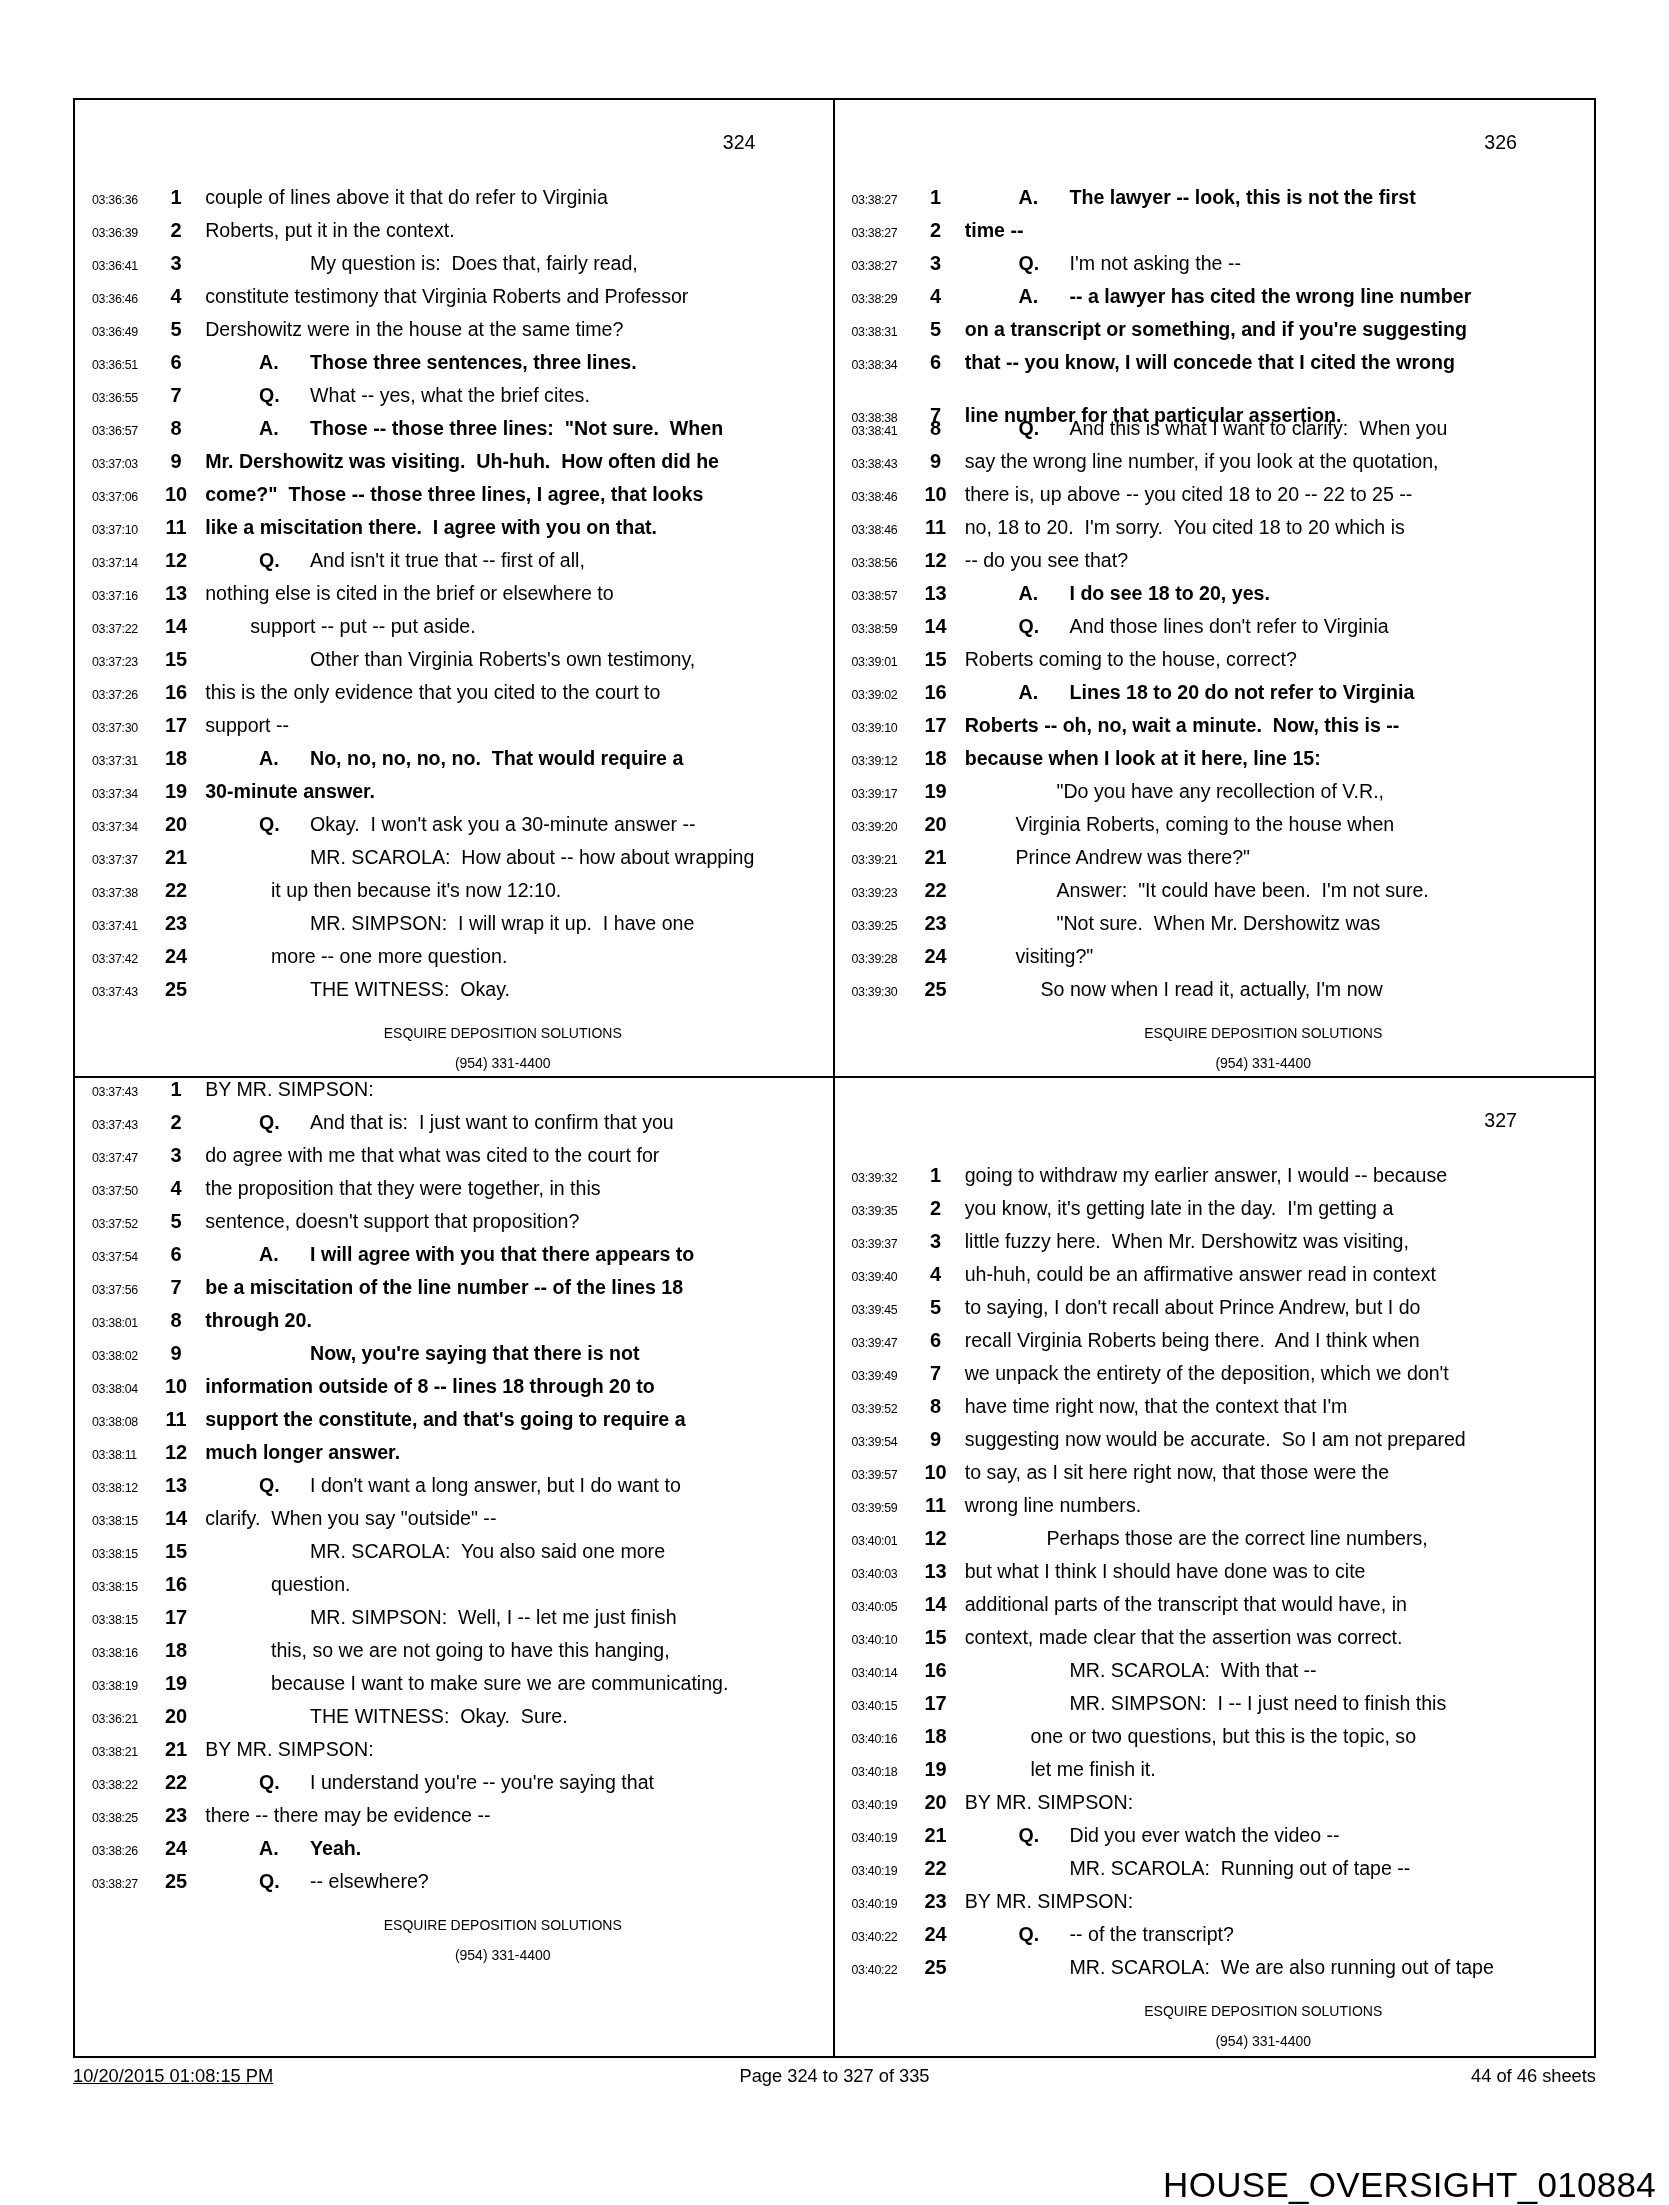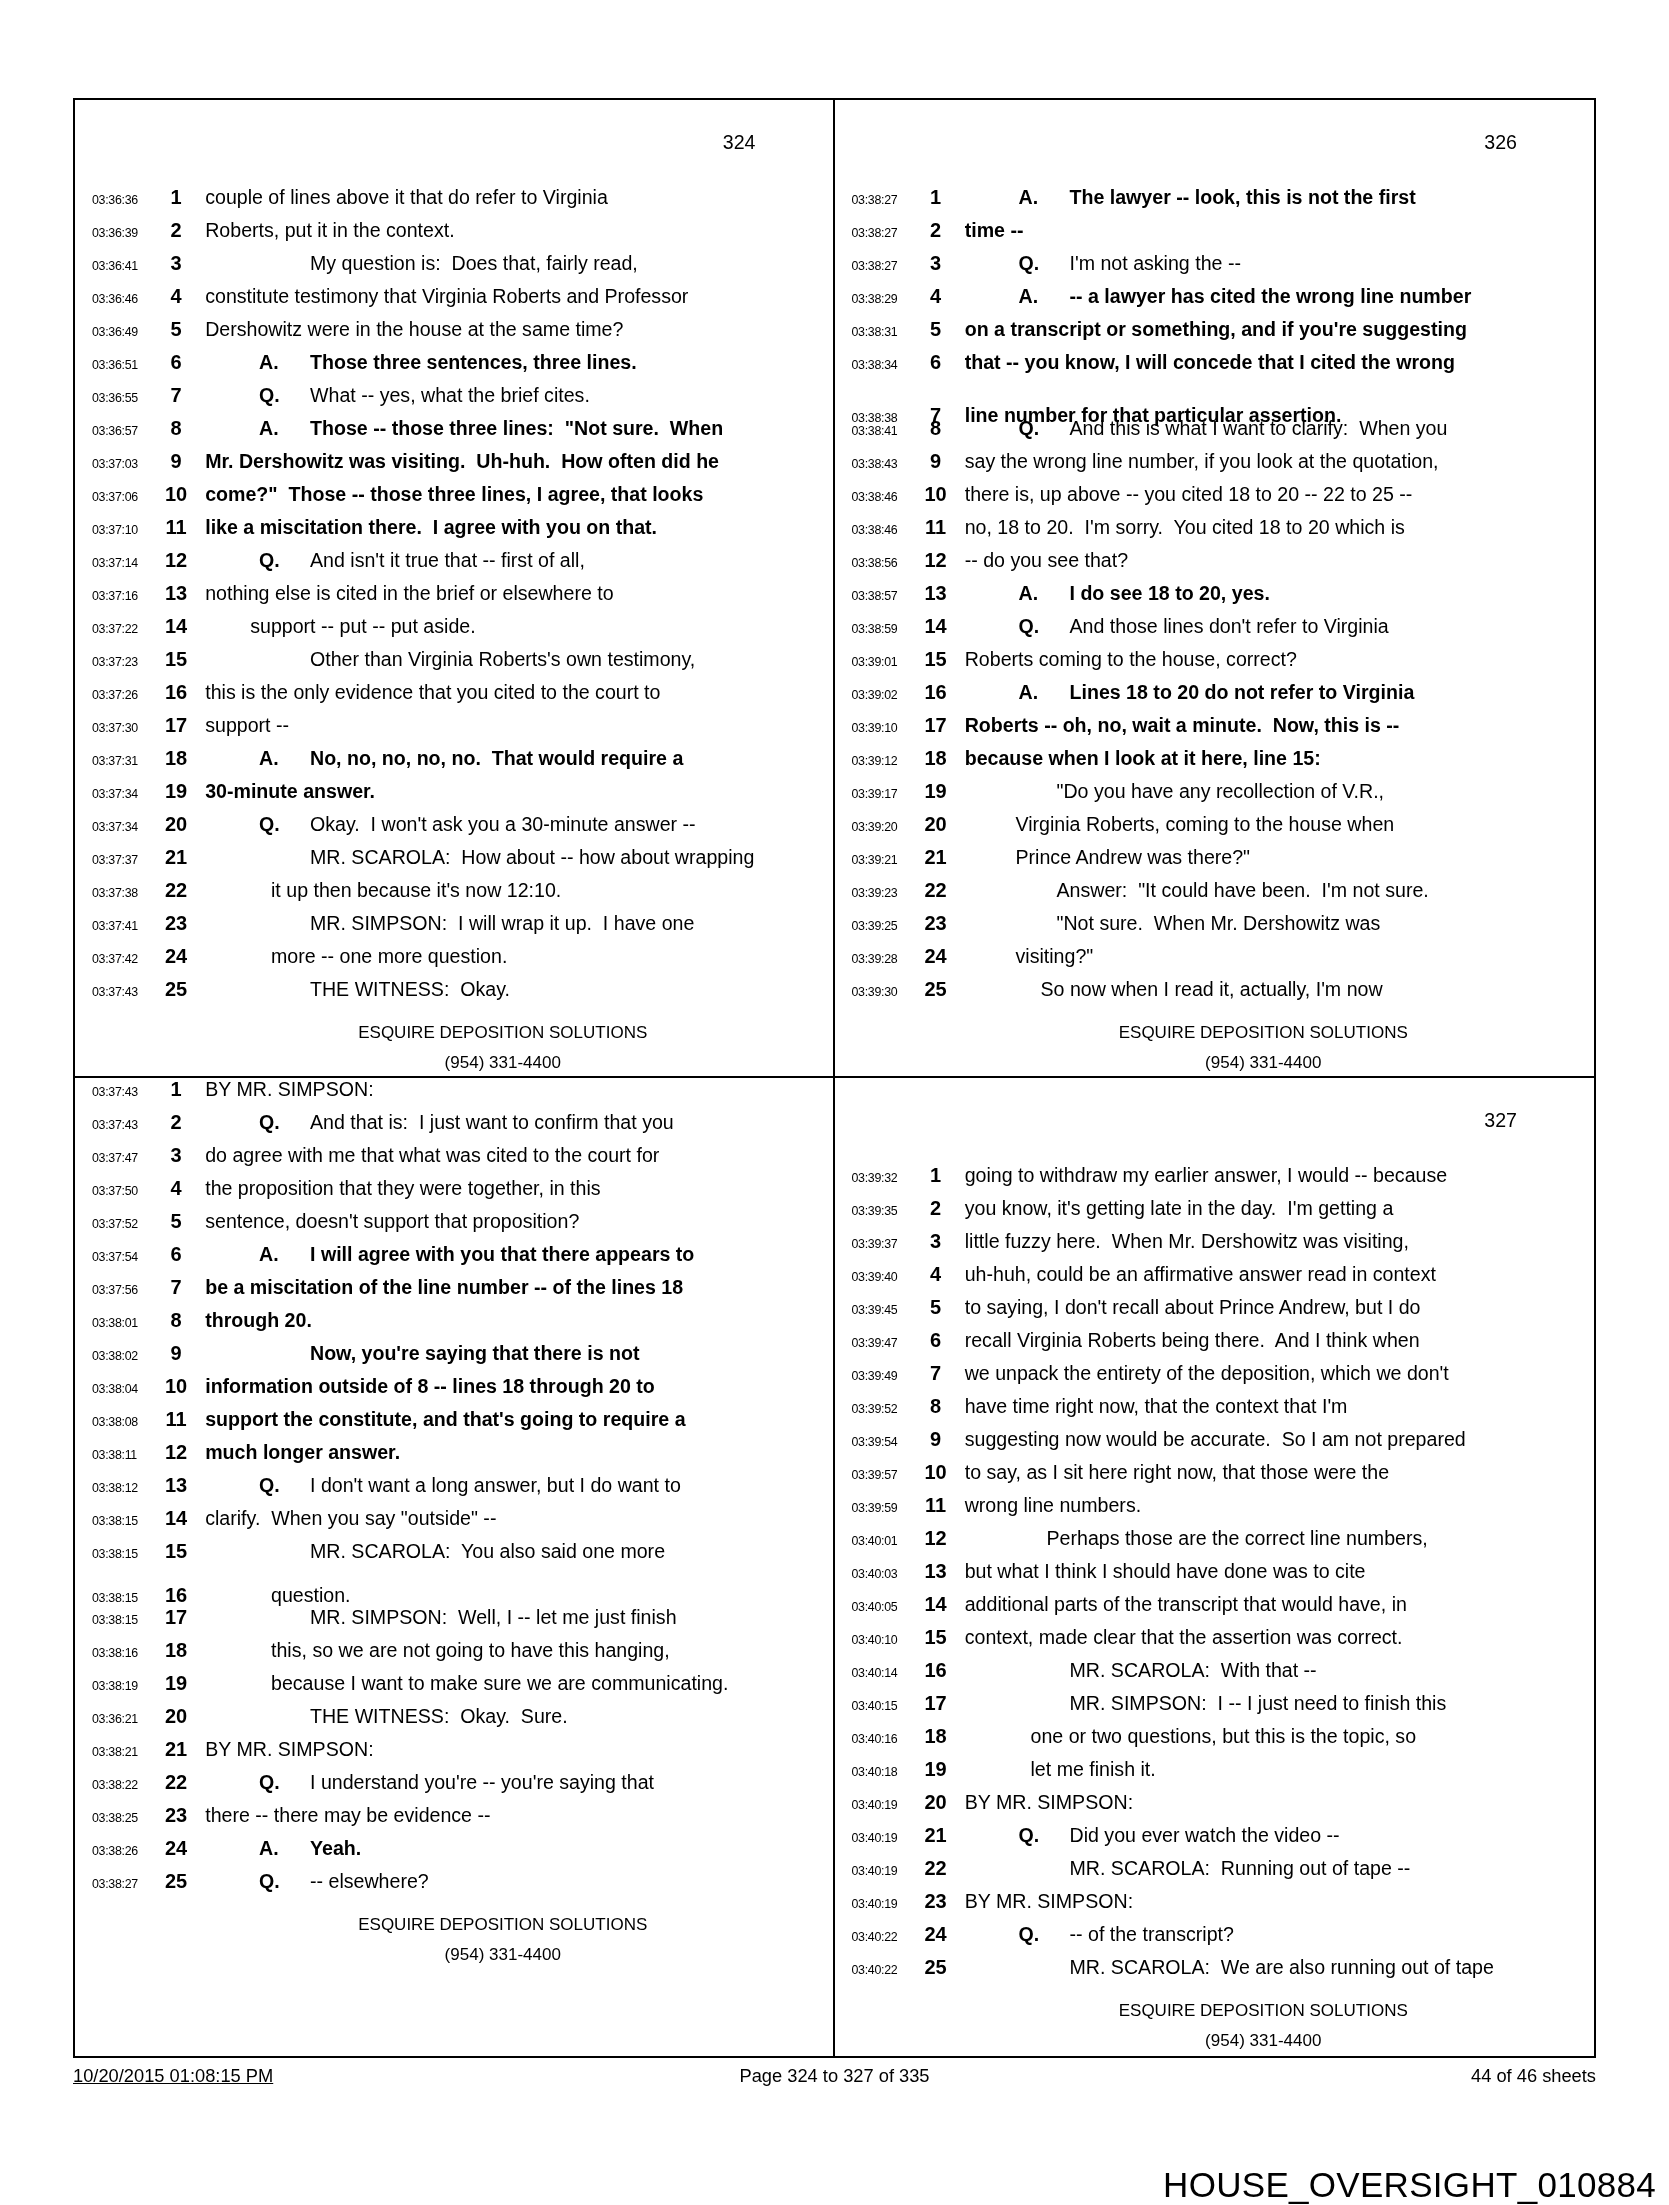--- a/index.html
+++ b/index.html
@@ -14,21 +14,21 @@
   .quad.bR{border-right:2px solid #000;}
   .quad.bB{border-bottom:2px solid #000;}
   .qhead{height:86px;box-sizing:border-box;padding:31px 77px 0 0;text-align:right;
          font-size:19.6px;font-weight:400;}
   .row{display:flex;align-items:baseline;height:33px;}
   .ts{flex:none;width:60px;padding-left:17px;font-size:12.4px;letter-spacing:-0.3px;}
   .num{flex:none;width:48px;font-size:20px;font-weight:bold;text-align:center;}
   .txt{flex:1;font-size:19.6px;white-space:pre;overflow:hidden;}
   .txt.b{font-weight:bold;}
   .pfx{display:inline-block;width:51px;font-weight:bold;}
-  .qfoot{margin-top:6.5px;padding-left:98px;text-align:center;font-size:17px;}
+  .qfoot{margin-top:6.5px;padding-left:98px;text-align:center;font-size:14px;}
   .qfoot div{line-height:30px;}
   #sheet-footer{
     position:absolute;left:73px;top:2065px;width:1523px;display:flex;font-size:18.3px;
   }
   #sheet-footer .fl{flex:1.2;text-align:left;text-decoration:underline;}
   #sheet-footer .fc{flex:1;text-align:center;}
   #sheet-footer .fr{flex:1.2;text-align:right;}
   #bates-stamp{
     position:absolute;right:13px;top:2165px;font-size:35px;letter-spacing:0.3px;
     font-weight:400;white-space:nowrap;
@@ -374,21 +374,21 @@
         <span class="txt" style="padding-left: 5.2px;">clarify.  When you say "outside" --</span>
       </div>
       <div class="row">
         <span class="ts">03:38:15</span>
         <span class="num">15</span>
         <span class="txt" style="padding-left: 110px;">MR. SCAROLA:  You also said one more</span>
       </div>
       <div class="row">
         <span class="ts">03:38:15</span>
         <span class="num">16</span>
-        <span class="txt" style="padding-left: 71px; margin-top: 11px;">question.</span>
+        <span class="txt" style="padding-left: 71px;">question.</span>
       </div>
       <div class="row">
         <span class="ts">03:38:15</span>
         <span class="num">17</span>
         <span class="txt" style="padding-left: 110px;">MR. SIMPSON:  Well, I -- let me just finish</span>
       </div>
       <div class="row">
         <span class="ts">03:38:16</span>
         <span class="num">18</span>
         <span class="txt" style="padding-left: 71px;">this, so we are not going to have this hanging,</span>

